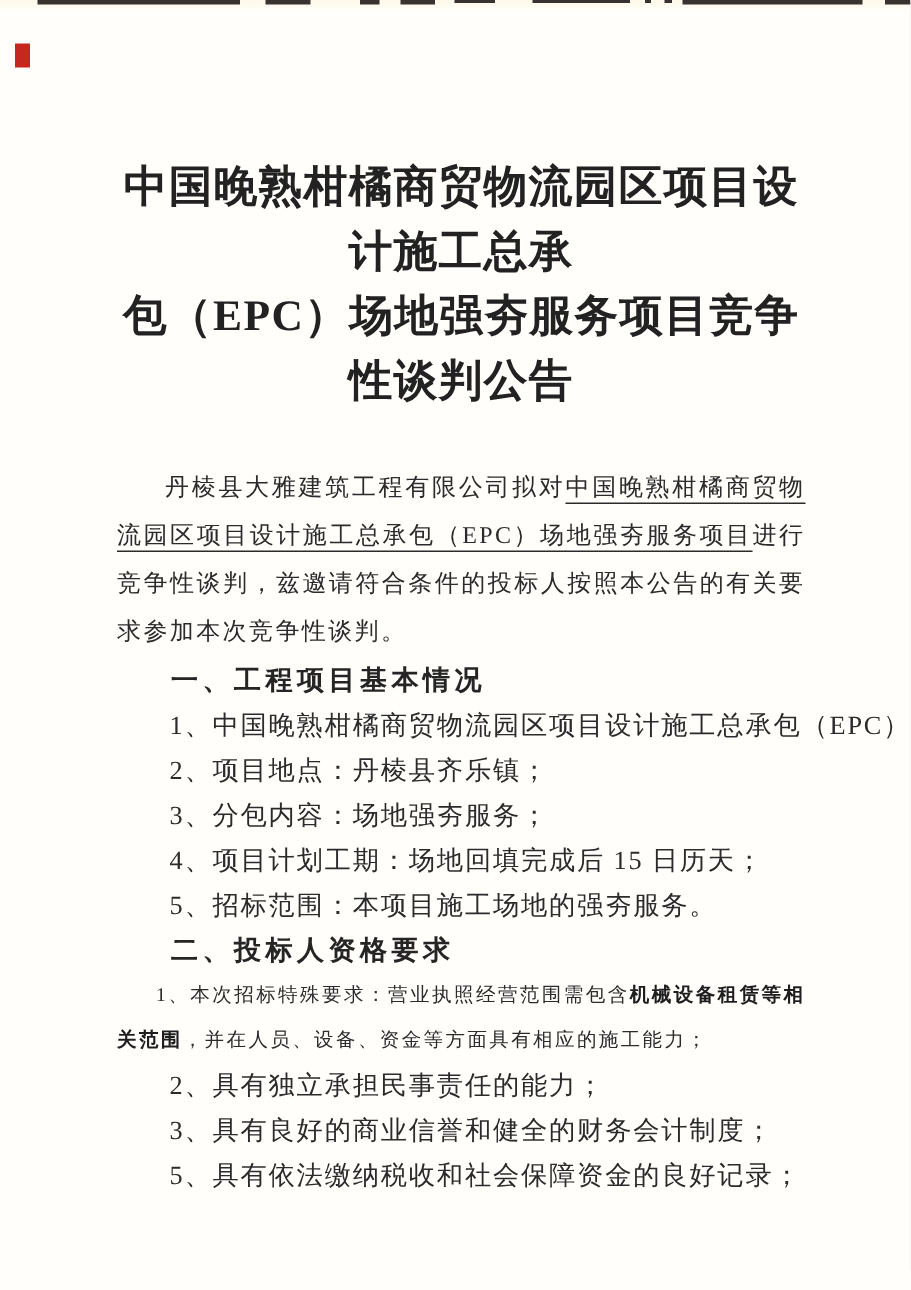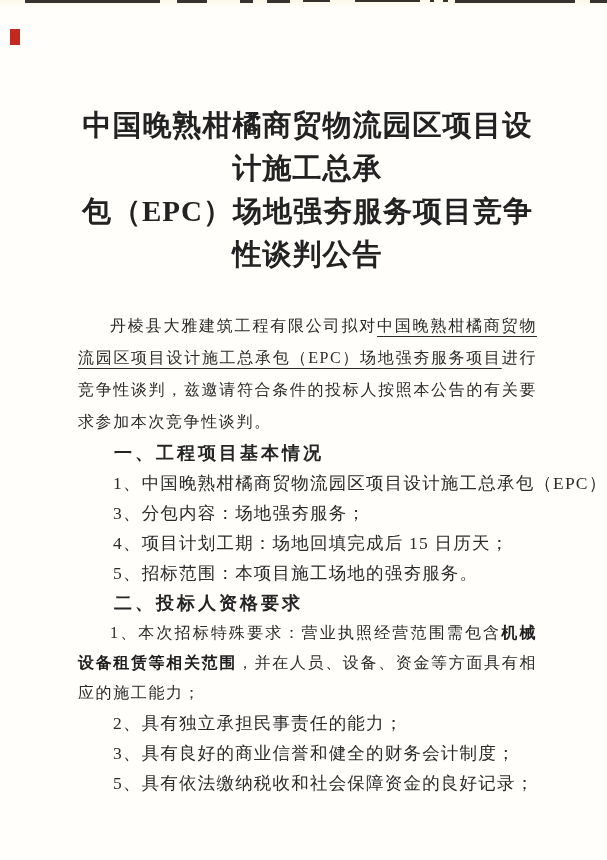--- a/index.html
+++ b/index.html
@@ -57,21 +57,21 @@
   .sec-heading{
     margin:0;font-size:18px;line-height:30px;font-weight:700;
     letter-spacing:3px;text-indent:2em;color:#252525;
     font-family:"Liberation Serif","DejaVu Serif",serif;
   }
   .item{
     margin:0;font-size:17.5px;line-height:30px;
     letter-spacing:1.2px;text-indent:2em;white-space:nowrap;
   }
   .item-wrap{
-    margin:0;font-size:16px;line-height:30px;
+    margin:0;font-size:13px;line-height:30px;
     letter-spacing:1.6px;text-indent:2em;
     text-align:justify;text-justify:inter-ideograph;
   }
   .item-wrap b{font-weight:700;color:#1e1e1e;}
 </style>
 </head>
 <body>
 
 <div class="page">
 
@@ -92,20 +92,21 @@
 
     <h1 class="doc-title">
       <div>中国晚熟柑橘商贸物流园区项目设计施工总承</div>
       <div>包（EPC）场地强夯服务项目竞争性谈判公告</div>
     </h1>
 
     <p class="intro"><span>丹棱县大雅建筑工程有限公司拟对</span><span class="uline">中国晚熟柑橘商贸物流园区项目设计施工总承包（EPC）场地强夯服务项目</span><span>进行竞争性谈判，兹邀请符合条件的投标人按照本公告的有关要求参加本次竞争性谈判。</span></p>
 
     <h3 class="sec-heading">一、工程项目基本情况</h3>
     <p class="item">1、中国晚熟柑橘商贸物流园区项目设计施工总承包（EPC）；</p>
+    <p class="item">2、项目地点：丹棱县齐乐镇；</p>
     <p class="item">3、分包内容：场地强夯服务；</p>
     <p class="item">4、项目计划工期：场地回填完成后 15 日历天；</p>
     <p class="item">5、招标范围：本项目施工场地的强夯服务。</p>
 
     <h3 class="sec-heading">二、投标人资格要求</h3>
     <p class="item-wrap"><span>1、本次招标特殊要求：营业执照经营范围需包含</span><b>机械设备租赁等相关范围</b><span>，并在人员、设备、资金等方面具有相应的施工能力；</span></p>
     <p class="item">2、具有独立承担民事责任的能力；</p>
     <p class="item">3、具有良好的商业信誉和健全的财务会计制度；</p>
     <p class="item">5、具有依法缴纳税收和社会保障资金的良好记录；</p>
 

